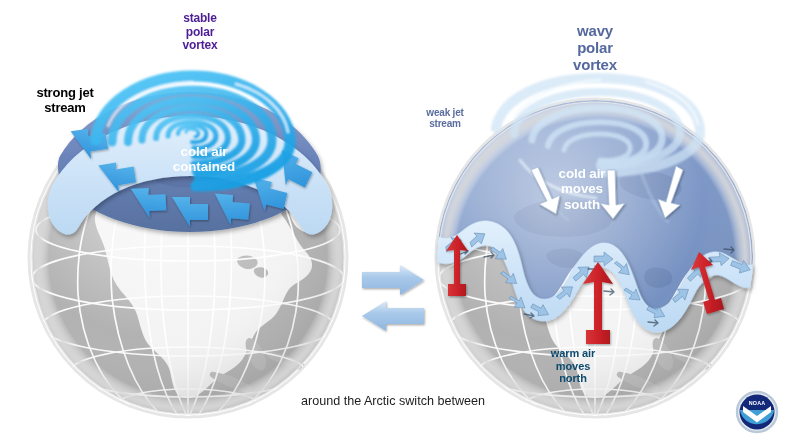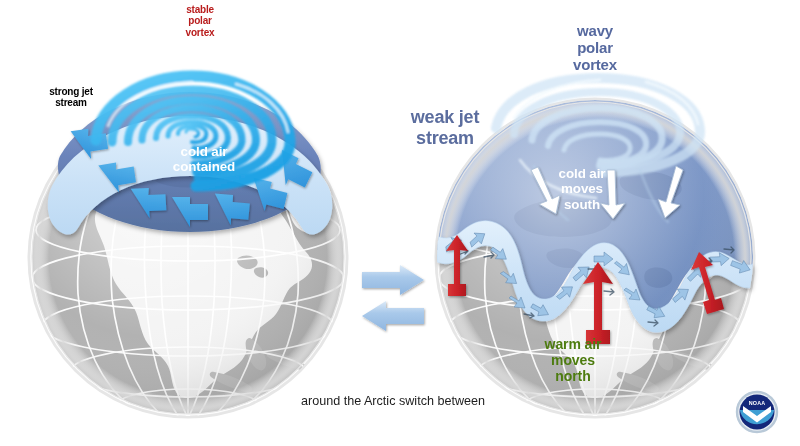--- a/index.html
+++ b/index.html
@@ -27,47 +27,47 @@
     width: 800px;
     height: 446px;
   }
   .txt {
     position: absolute;
     white-space: pre;
     line-height: 1.14;
     text-align: center;
   }
   .title-stable {
-    left: 140px; top: 4px;
+    left: 140px; top: 12px;
     width: 120px;
-    font-size: 10px;
-    font-weight: bold;
-    color: #b91c1c;
+    font-size: 12px;
+    font-weight: bold;
+    color: #4c1d95;
     letter-spacing: -0.2px;
   }
   .title-wavy {
     left: 540px; top: 22px;
     width: 110px;
     font-size: 15px;
     font-weight: bold;
     color: #56699f;
     letter-spacing: -0.2px;
   }
   .lbl-strong-jet {
-    left: 16px; top: 86px;
+    left: 10px; top: 86px;
     width: 110px;
-    font-size: 10px;
+    font-size: 13px;
     font-weight: bold;
     color: #000000;
     letter-spacing: -0.2px;
   }
   .lbl-weak-jet {
     left: 392px; top: 107px;
     width: 106px;
-    font-size: 18px;
+    font-size: 10px;
     font-weight: bold;
     color: #5b6d9e;
     letter-spacing: -0.2px;
   }
   .lbl-cold-contained {
     left: 152px; top: 144px;
     width: 104px;
     font-size: 13.4px;
     font-weight: bold;
     color: #ffffff;
@@ -75,25 +75,25 @@
   }
   .lbl-cold-south {
     left: 532px; top: 166px;
     width: 100px;
     font-size: 13.4px;
     font-weight: bold;
     color: #ffffff;
     letter-spacing: -0.1px;
   }
   .lbl-warm-north {
-    left: 523px; top: 337px;
+    left: 523px; top: 347px;
     width: 100px;
-    font-size: 14px;
-    font-weight: bold;
-    color: #4d7c0f;
+    font-size: 11px;
+    font-weight: bold;
+    color: #0c4a6e;
     letter-spacing: -0.1px;
   }
   .caption {
     left: 262px; top: 360px;
     width: 262px;
     font-size: 12.6px;
     font-weight: normal;
     color: #1d1d1d;
     line-height: 1.33;
   }

